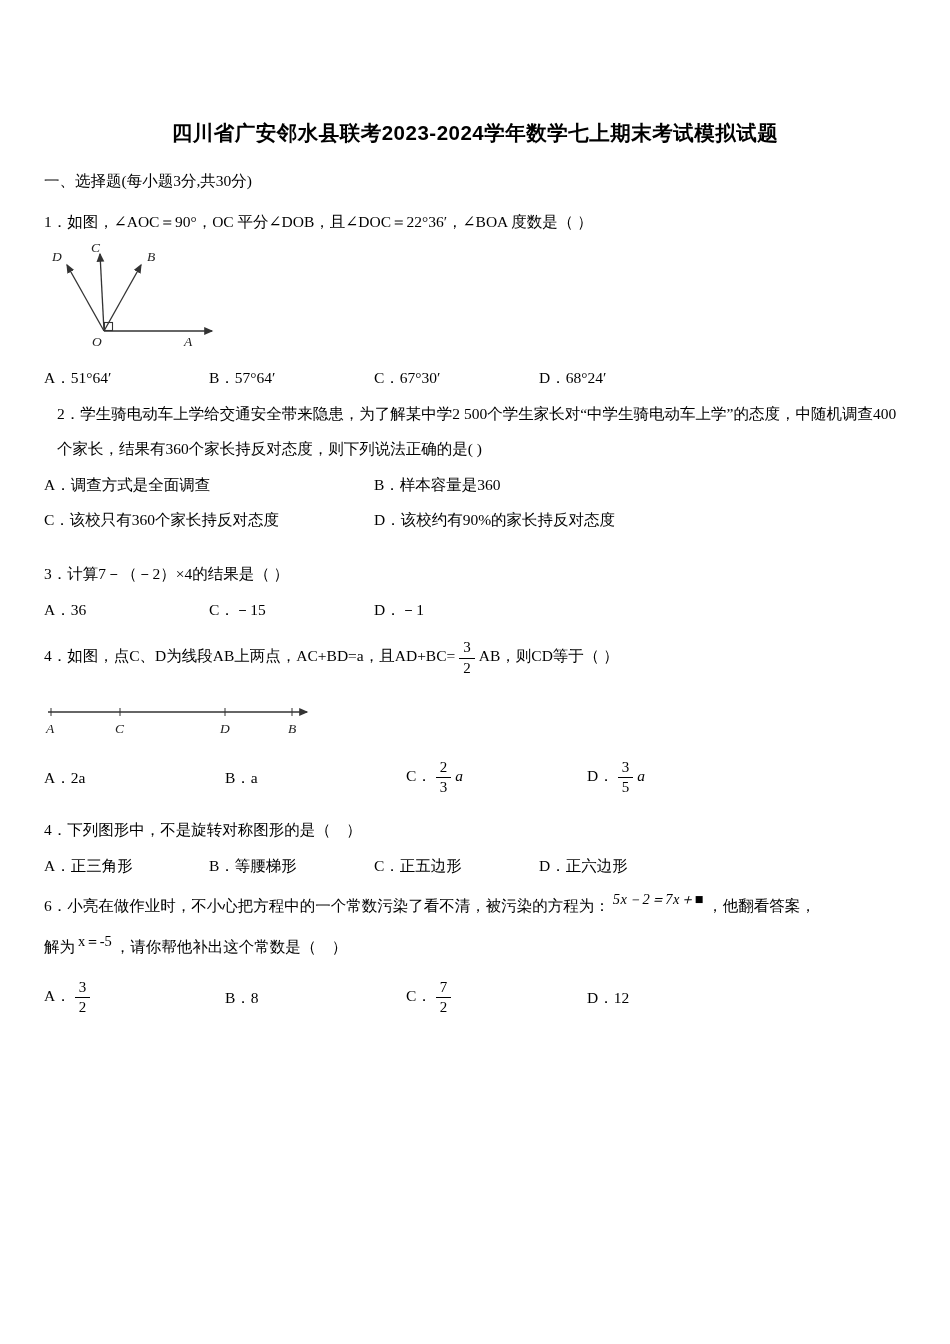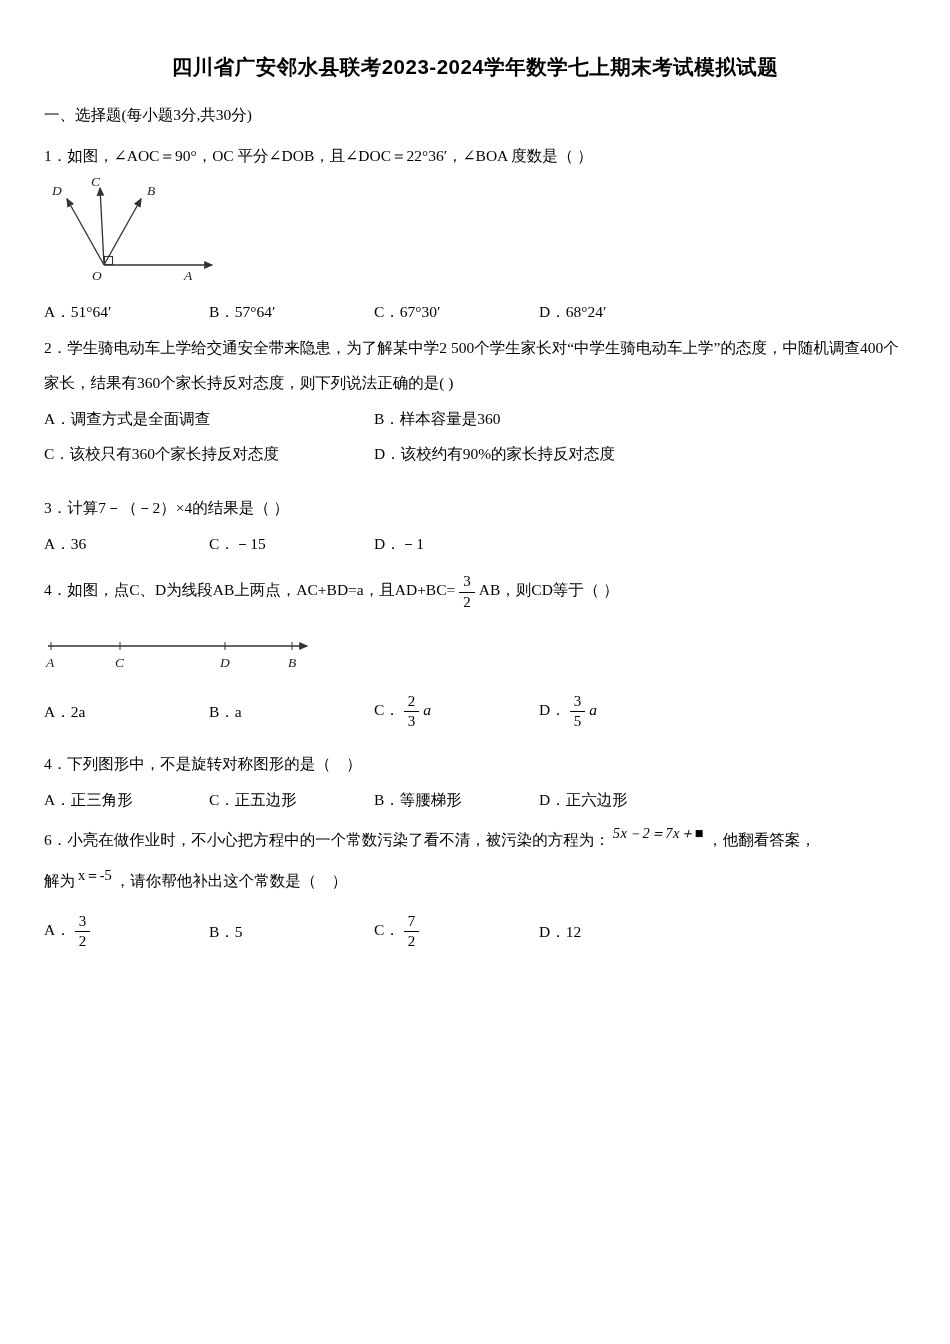--- a/index.html
+++ b/index.html
@@ -2,21 +2,21 @@
 <html><head>
 <meta charset="utf-8">
 <style>
   * { margin:0; padding:0; box-sizing:border-box; }
   html, body { background:#ffffff; }
   body {
     width:950px; height:1344px; overflow:hidden;
     font-family:"Liberation Serif","DejaVu Serif",serif;
     color:#000; font-size:15.5px; line-height:1.5;
   }
-  .page { padding:52px 44px 0 44px; }
+  .page { padding:118px 44px 0 44px; }
 
   .title {
     font-family:"Liberation Sans","DejaVu Sans",sans-serif;
     font-size:20.5px; font-weight:bold; text-align:center;
     margin-bottom:14px; letter-spacing:0.5px;
   }
 
   .notice p { line-height:1.74; }
   .notice .hdr { font-weight:bold; }
 
@@ -55,24 +55,24 @@
 
   .fig { display:block; }
   .fig1 { margin:8px 0 0 0; }
   .fig4 { margin:22px 0 4px 0; }
   .fig text {
     font-family:"Liberation Serif","DejaVu Serif",serif;
     font-style:italic; font-size:13.5px; fill:#222;
   }
   .fig line, .fig rect { stroke:#333; }
 
-  .mt6 { margin-top:6px; }
+  .mt6 { margin-top:6px;margin-left:13px; }
   .mt10 { margin-top:10px; }
   .mt14 { margin-top:14px; }
-  .mt18 { margin-top:18px; }
+  .mt18 { margin-top:18px;gap:16px; }
 </style>
 </head>
 <body>
 
 <div class="page">
 
   <h1 class="title">四川省广安邻水县联考2023-2024学年数学七上期末考试模拟试题</h1>
 
 
   <p class="section-heading">一、选择题(每小题3分,共30分)</p>
@@ -140,32 +140,32 @@
   <div class="opts4 mt18">
     <span>A．2a</span>
     <span>B．a</span>
     <span><span>C．</span><span class="frac"><span class="num">2</span><span class="den">3</span></span><span class="ital">a</span></span>
     <span><span>D．</span><span class="frac"><span class="num">3</span><span class="den">5</span></span><span class="ital">a</span></span>
   </div>
 
   <p class="q-text lh-loose mt14">4．下列图形中，不是旋转对称图形的是（　）</p>
   <div class="opts4 lh-loose" style="margin-top:0;">
     <span>A．正三角形</span>
+    <span>B．等腰梯形</span>
     <span>C．正五边形</span>
-    <span>B．等腰梯形</span>
     <span>D．正六边形</span>
   </div>
 
   <p class="q-text mt10">
     <span>6．小亮在做作业时，不小心把方程中的一个常数污染了看不清，被污染的方程为：</span><span class="equation">5x－2＝7x＋■</span><span>，他翻看答案，</span>
   </p>
   <p class="q-text mt18">
     <span>解为</span><span class="solution">x＝-5</span><span>，请你帮他补出这个常数是（　）</span>
   </p>
 
   <div class="opts4 mt18">
     <span><span>A．</span><span class="frac"><span class="num">3</span><span class="den">2</span></span></span>
-    <span>B．5</span>
+    <span>B．8</span>
     <span><span>C．</span><span class="frac"><span class="num">7</span><span class="den">2</span></span></span>
     <span>D．12</span>
   </div>
 
 </div>
 
 </body></html>

